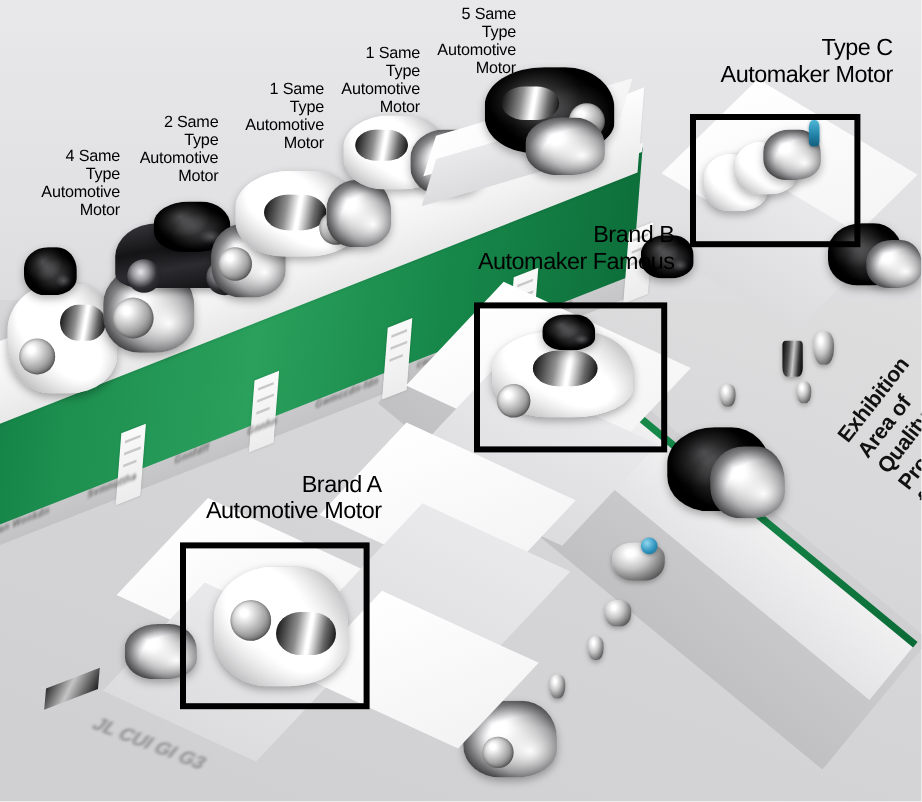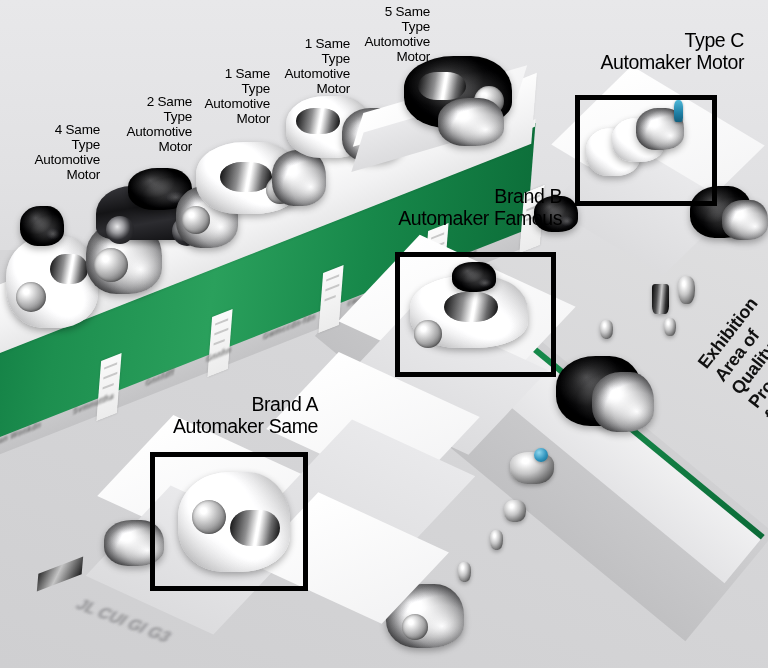--- a/index.html
+++ b/index.html
@@ -375,39 +375,39 @@
   <div class="floor-text" style="left:84px;top:596px;">JL CUI GI G3</div>
 
   <div class="hibox" style="left:150px;top:452px;width:148px;height:129px;"></div>
   <div class="hibox" style="left:395px;top:252px;width:151px;height:115px;"></div>
   <div class="hibox" style="left:575px;top:95px;width:132px;height:101px;"></div>
 
   <div class="label small" style="left:6px;top:122px;width:94px;">4 Same
 Type
 Automotive
 Motor</div>
-  <div class="label small" style="left:100px;top:94px;width:92px;">2 Same
+  <div class="label small" style="left:90px;top:94px;width:92px;">2 Same
 Type
 Automotive
 Motor</div>
   <div class="label small" style="left:178px;top:66px;width:92px;">1 Same
 Type
 Automotive
 Motor</div>
   <div class="label small" style="left:258px;top:36px;width:92px;">1 Same
 Type
 Automotive
 Motor</div>
   <div class="label small" style="left:338px;top:4px;width:92px;">5 Same
 Type
 Automotive
 Motor</div>
 
   <div class="label big" style="left:140px;top:394px;width:178px;">Brand A
-Automaker Same</div>
+Automotive Motor</div>
   <div class="label big" style="left:378px;top:186px;width:184px;">Brand B
 Automaker Famous</div>
   <div class="label big" style="left:556px;top:30px;width:188px;">Type C
 Automaker Motor</div>
 
   <div class="banner" style="left:694px;top:360px;">Exhibition Area of Quality
 Products from Famous Enterprises</div>
 
 </div>
 

